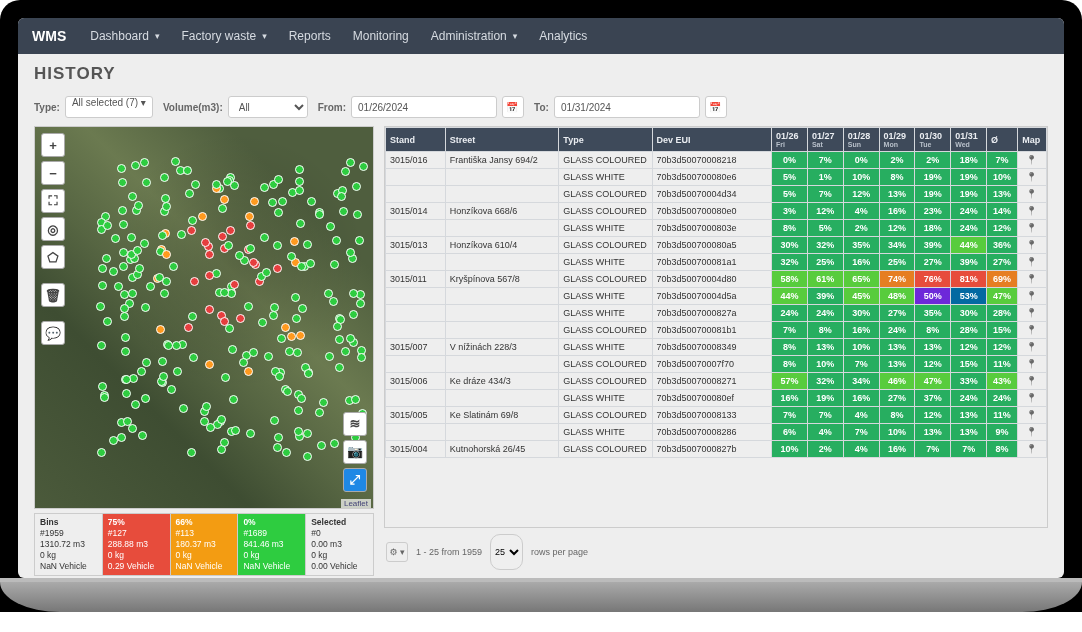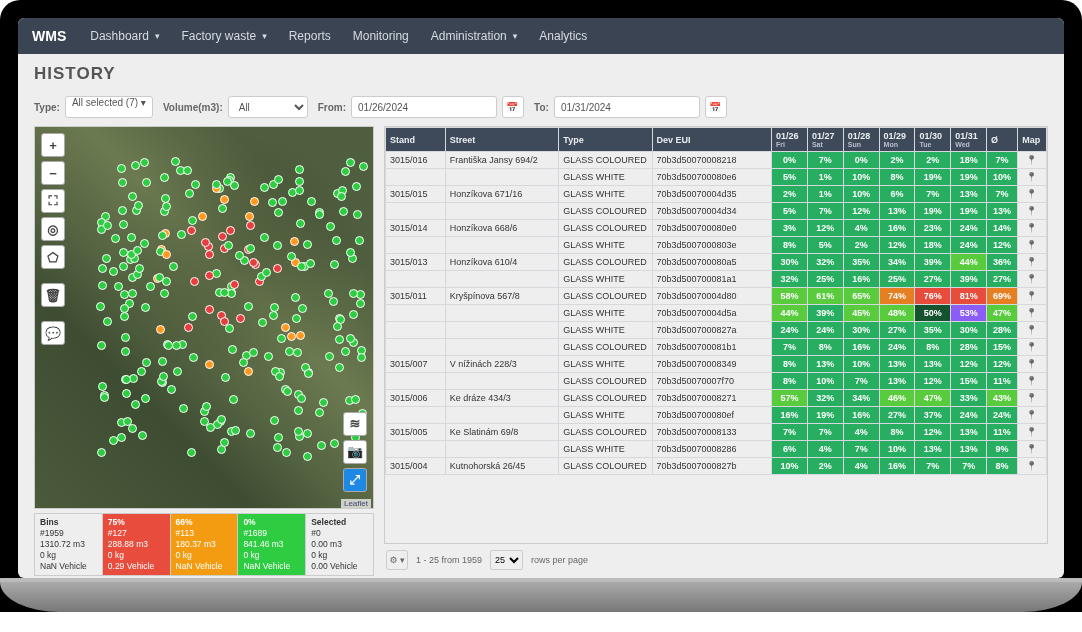--- a/index.html
+++ b/index.html
@@ -56,21 +56,21 @@
 table { width: 100%; border-collapse: collapse; table-layout: fixed; }
 th, td { border: 1px solid #d5d8dc; padding: 3px 4px; font-size: 9px; text-align: left; vertical-align: middle; }
 thead th { background: #3e4a5a; color: #eaedf1; font-weight: 600; position: sticky; top: 0; }
 thead th .sub { display: block; font-size: 7px; color: #b8c0ca; }
 td.pct { text-align: center; color: #fff; font-weight: 600; }
 td.map-pin { text-align: center; color: #555; cursor: pointer; }
 .pin::before { content: "📍"; font-size: 9px; filter: grayscale(1); }
 
 .pager { display: flex; align-items: center; gap: 8px; padding: 6px 2px; font-size: 9px; color: #666; }
 .pager .gear { width: 22px; height: 20px; border: 1px solid #ccc; border-radius: 3px; display: flex; align-items: center; justify-content: center; cursor: pointer; }
-.pager select { height: 20px; border: 1px solid #ccc; border-radius: 2px; font-size: 9px; }
+.pager select { height: 36px; border: 1px solid #ccc; border-radius: 10px; font-size: 9px; }
 
 th.c-stand{width:50px}th.c-street{width:95px}th.c-type{width:78px}th.c-dev{width:100px}
 th.c-day{width:30px}th.c-avg{width:26px}th.c-map{width:24px}
 </style>
 </head>
 <body>
 
 <div class="laptop-frame">
   <div class="screen">
 
@@ -475,34 +475,20 @@
                   <td class="pct" style="background:#27ae60">5%</td>
                   <td class="pct" style="background:#27ae60">1%</td>
                   <td class="pct" style="background:#27ae60">10%</td>
                   <td class="pct" style="background:#27ae60">8%</td>
                   <td class="pct" style="background:#27ae60">19%</td>
                   <td class="pct" style="background:#27ae60">19%</td>
                   <td class="pct" style="background:#27ae60">10%</td>
                   <td class="map-pin"><span class="pin"></span></td>
                 </tr>
                 <tr>
-                  <td>3015/015</td>
-                  <td>Honzíkova 671/16</td>
-                  <td>GLASS WHITE</td>
-                  <td>70b3d50070004d35</td>
-                  <td class="pct" style="background:#27ae60">2%</td>
-                  <td class="pct" style="background:#27ae60">1%</td>
-                  <td class="pct" style="background:#27ae60">10%</td>
-                  <td class="pct" style="background:#27ae60">6%</td>
-                  <td class="pct" style="background:#27ae60">7%</td>
-                  <td class="pct" style="background:#27ae60">13%</td>
-                  <td class="pct" style="background:#27ae60">7%</td>
-                  <td class="map-pin"><span class="pin"></span></td>
-                </tr>
-                <tr>
                   <td></td>
                   <td></td>
                   <td>GLASS COLOURED</td>
                   <td>70b3d50070004d34</td>
                   <td class="pct" style="background:#27ae60">5%</td>
                   <td class="pct" style="background:#27ae60">7%</td>
                   <td class="pct" style="background:#27ae60">12%</td>
                   <td class="pct" style="background:#27ae60">13%</td>
                   <td class="pct" style="background:#27ae60">19%</td>
                   <td class="pct" style="background:#27ae60">19%</td>
@@ -581,22 +567,22 @@
                 </tr>
                 <tr>
                   <td></td>
                   <td></td>
                   <td>GLASS WHITE</td>
                   <td>70b3d50070004d5a</td>
                   <td class="pct" style="background:#58cc3d">44%</td>
                   <td class="pct" style="background:#27ae60">39%</td>
                   <td class="pct" style="background:#58cc3d">45%</td>
                   <td class="pct" style="background:#58cc3d">48%</td>
-                  <td class="pct" style="background:#14532d">50%</td>
-                  <td class="pct" style="background:#8b5cf6">53%</td>
+                  <td class="pct" style="background:#6d28d9">50%</td>
+                  <td class="pct" style="background:#0369a1">53%</td>
                   <td class="pct" style="background:#58cc3d">47%</td>
                   <td class="map-pin"><span class="pin"></span></td>
                 </tr>
                 <tr>
                   <td></td>
                   <td></td>
                   <td>GLASS WHITE</td>
                   <td>70b3d5007000827a</td>
                   <td class="pct" style="background:#27ae60">24%</td>
                   <td class="pct" style="background:#27ae60">24%</td>

